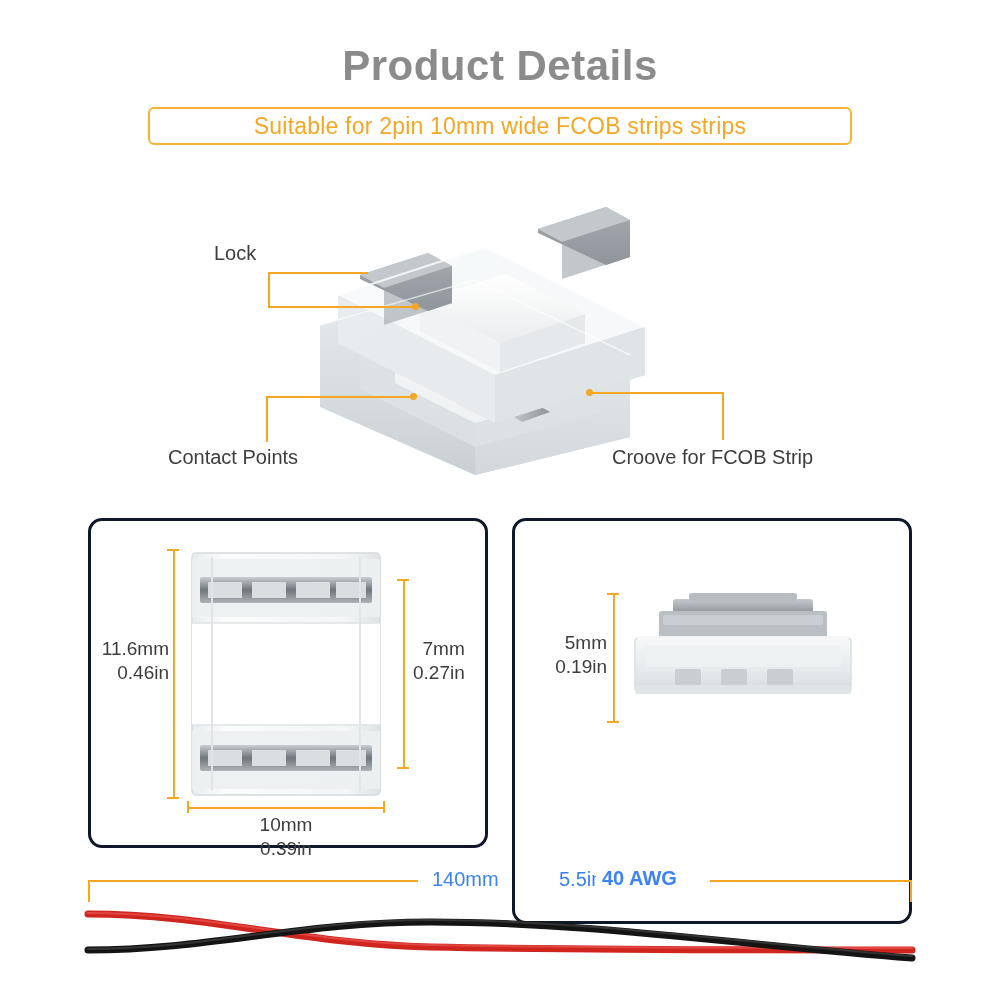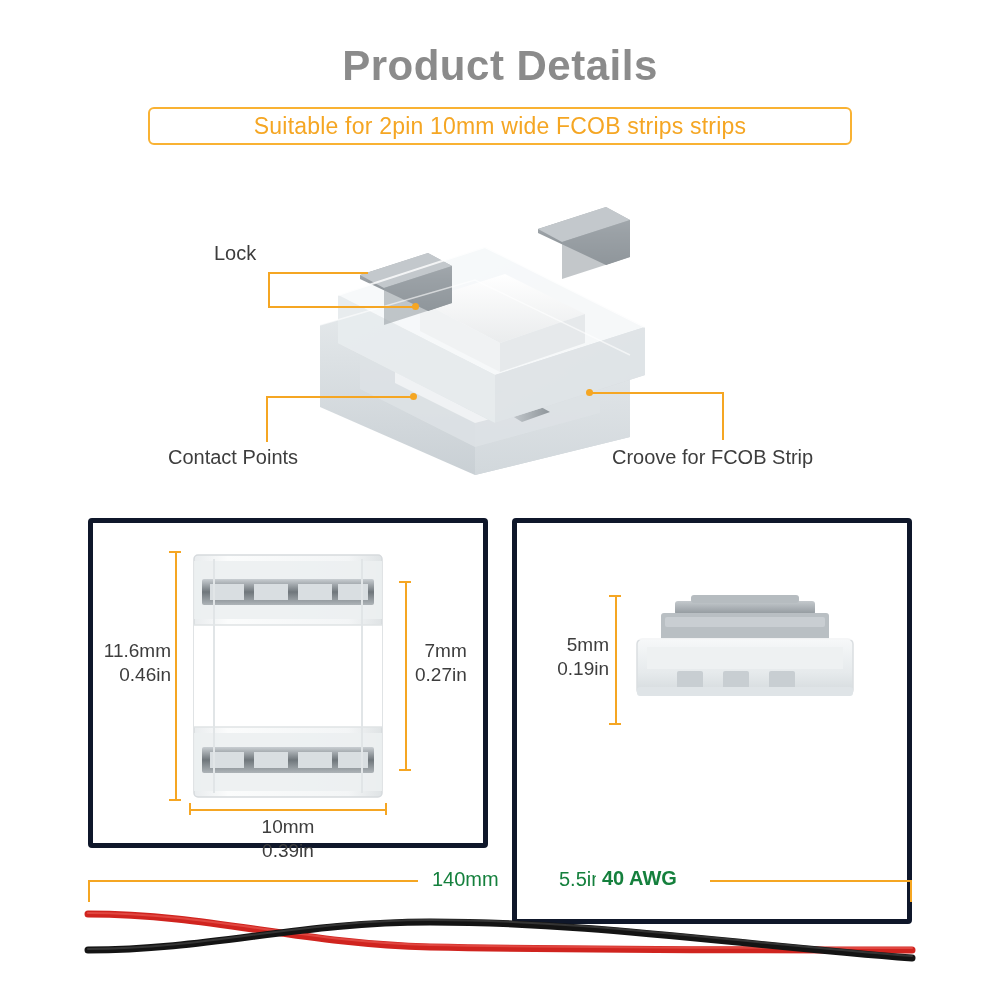--- a/index.html
+++ b/index.html
@@ -82,22 +82,22 @@
     position: absolute;
     left: 300px;
     top: 175px;
     width: 420px;
     height: 300px;
   }
 
   
   .panel {
     position: absolute;
-    border: 5px solid #0f172a;
-    border-radius: 4px;
+    border: 3px solid #0f172a;
+    border-radius: 14px;
     box-sizing: border-box;
     background: #fff;
   }
   .panel-left {
     left: 88px;
     top: 518px;
     width: 400px;
     height: 330px;
   }
   .panel-right {
@@ -155,21 +155,21 @@
   }
   .wire-bracket-top {
     position: absolute;
     height: 2px;
     background: #f5a623;
     top: 8px;
   }
   .wire-label {
     position: absolute;
     font-size: 20px;
-    color: #15803d;
+    color: #3b82f6;
     white-space: nowrap;
     background: #ffffff;
     padding: 0 6px;
   }
   .wire-label.bold { font-weight: bold; }
   .wire-art {
     position: absolute;
     left: 70px;
     top: 900px;
     width: 860px;

